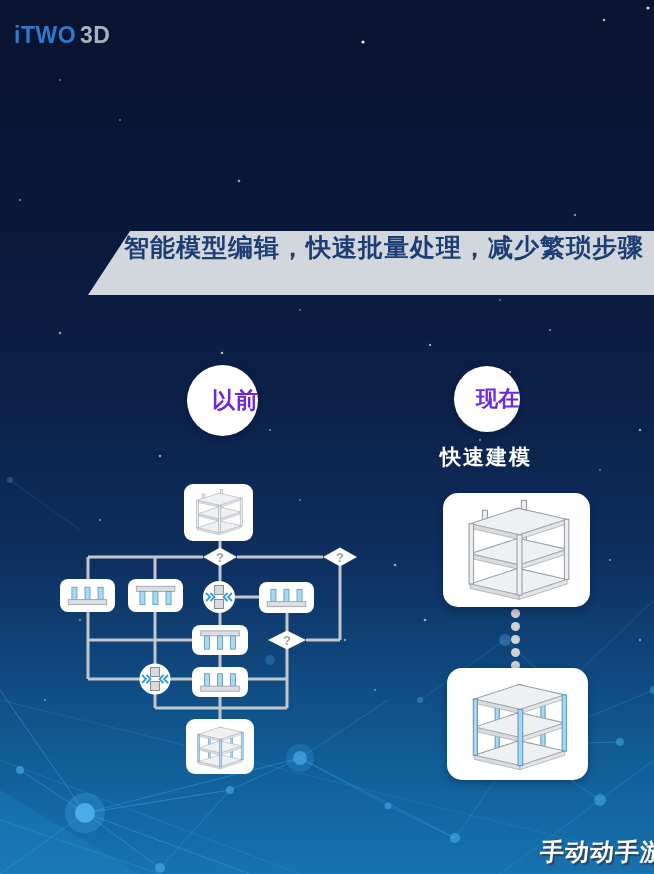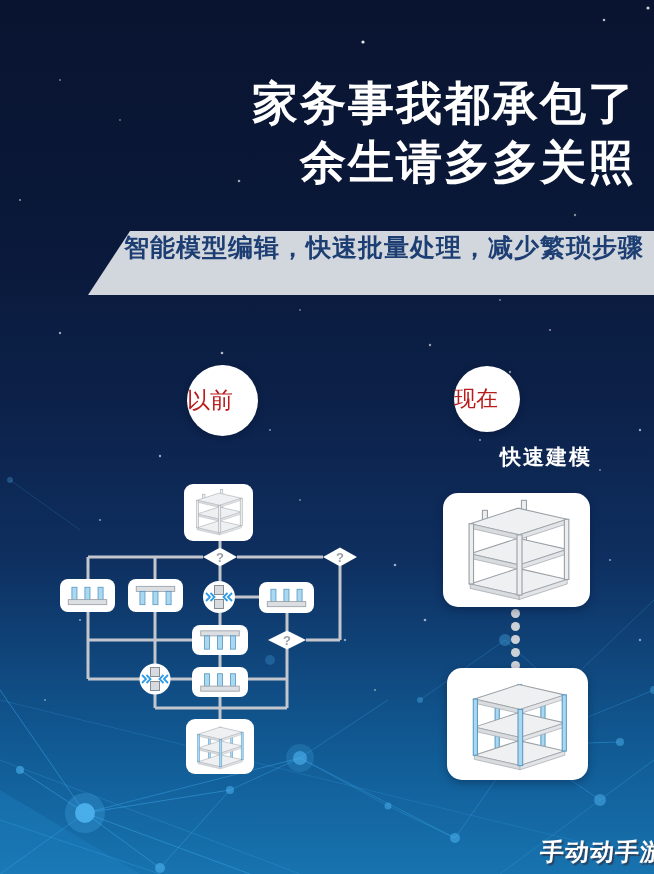--- a/index.html
+++ b/index.html
@@ -15,25 +15,25 @@
   .logo .suffix{color:#aab1bb;margin-left:4px;}
   
   .headline{right:18px;top:74px;text-align:right;color:#ffffff;
     font-size:46px;line-height:59px;font-weight:900;letter-spacing:2px;white-space:nowrap;}
   
   .banner{left:88px;top:231px;width:566px;height:64px;background:#d2d6dd;
     clip-path:polygon(42px 0,100% 0,100% 100%,0 100%);
     display:flex;justify-content:center;padding-left:26px;box-sizing:border-box;}
   .banner-text{color:#1d3e73;font-size:25px;font-weight:800;letter-spacing:1px;white-space:nowrap;}
   
-  .badge{background:#ffffff;border-radius:50%;display:flex;align-items:center;justify-content:flex-start;
-    color:#b91c1c;font-weight:400;box-shadow:0 2px 6px rgba(4,12,35,.35);}
+  .badge{background:#ffffff;border-radius:50%;display:flex;align-items:center;justify-content:flex-end;
+    color:#6d28d9;font-weight:700;box-shadow:0 2px 6px rgba(4,12,35,.35);}
   .badge-before{left:187px;top:365px;width:71px;height:71px;font-size:23px;}
   .badge-now{left:454px;top:366px;width:66px;height:66px;font-size:22px;}
-  .now-caption{left:440px;top:443px;width:152px;text-align:right;color:#ffffff;
+  .now-caption{left:440px;top:443px;width:152px;text-align:left;color:#ffffff;
     font-size:21px;font-weight:800;letter-spacing:2px;}
   
   .card{background:#ffffff;border-radius:15px;display:flex;align-items:center;justify-content:center;
     box-shadow:0 3px 8px rgba(5,15,40,.35);}
   .card1{left:443px;top:493px;width:147px;height:114px;}
   .card2{left:447px;top:668px;width:141px;height:112px;}
   .dots{left:511px;top:609px;display:flex;flex-direction:column;gap:4px;}
   .dots .dot{width:9px;height:9px;border-radius:50%;background:#ccd1d7;}
   
   .watermark{left:540px;top:836px;color:#ffffff;font-size:24px;font-weight:900;letter-spacing:1px;
@@ -183,25 +183,24 @@
       <circle cx="620" cy="742" r="4" opacity=".5"></circle>
         <circle cx="600" cy="800" r="6" opacity=".5"></circle>
       <circle cx="505" cy="640" r="6" opacity=".35"></circle>
         <circle cx="420" cy="700" r="3" opacity=".4"></circle>
       <circle cx="654" cy="690" r="4" opacity=".4"></circle>
         <circle cx="270" cy="660" r="5" opacity=".25"></circle>
       <circle cx="10" cy="480" r="3" opacity=".3"></circle>
     </g>
   </svg>
 
-
-  <div class="abs headline">
-    <div>家务事我都承包了</div>
-    <div>余生请多多关照</div>
-  </div>
+  <div class="abs logo">
+    <span class="brand">iTWO</span><span class="suffix">3D</span>
+  </div>
+
 
   <div class="abs banner">
     <span class="banner-text">智能模型编辑，快速批量处理，减少繁琐步骤</span>
   </div>
 
   <div class="abs badge badge-before">
     <span>以前</span>
   </div>
   <div class="abs badge badge-now">
     <span>现在</span>

